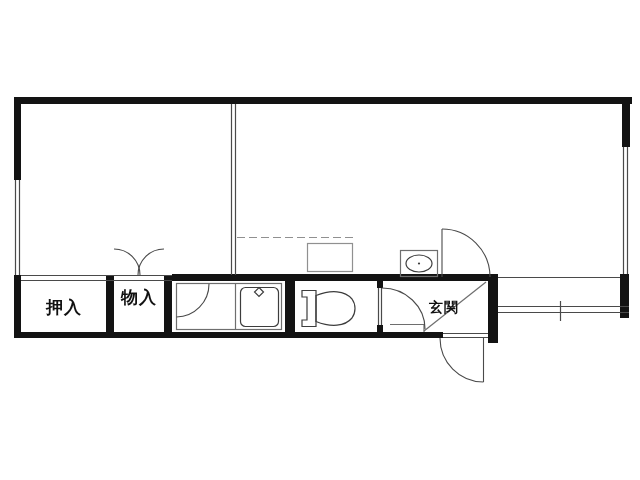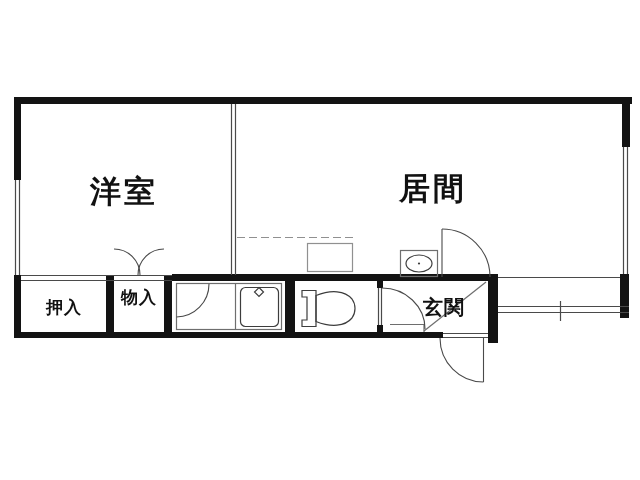--- a/index.html
+++ b/index.html
@@ -7,21 +7,21 @@
     position:relative;width:640px;height:480px;background:#fff;overflow:hidden;
     font-family:"DejaVu Sans","Liberation Sans",sans-serif;
   }
   #plan-svg{position:absolute;left:0;top:0;}
   .room-label{
     position:absolute;transform:translate(-50%,-50%);
     color:#111;font-weight:bold;white-space:nowrap;line-height:1;
   }
   .lbl-big{font-size:31px;letter-spacing:3px;}
   .lbl-small{font-size:17px;letter-spacing:1px;}
-  .lbl-genkan{font-size:20px;letter-spacing:1px;}
+  .lbl-genkan{font-size:14px;letter-spacing:1px;}
 </style>
 </head>
 <body>
 
 <div id="stage">
 
   <svg id="plan-svg" width="640" height="480" viewBox="0 0 640 480">
 
     <g fill="transparent" stroke="none">
       <rect x="21" y="104" width="210" height="170"></rect>
@@ -100,22 +100,20 @@
       <path d="M164,249 A26,26 0 0 0 138,275"></path>
       <path d="M209,284 A33,33 0 0 1 176.5,317"></path>
       <path d="M442,229 V277"></path>
       <path d="M442,229 A48,48 0 0 1 490,277"></path>
       <path d="M382,288 A43,41 0 0 1 425,329"></path>
       <path d="M483.5,338 V382"></path>
       <path d="M440,338 A43.5,44 0 0 0 483.5,382"></path>
     </g>
   </svg>
 
-  <div class="room-label lbl-big" style="left:124px;top:191px;">洋室</div>
 
-  <div class="room-label lbl-big" style="left:433px;top:188px;">居間</div>
 
   <div class="room-label lbl-small" style="left:64px;top:307px;">押入</div>
 
   <div class="room-label lbl-small" style="left:139px;top:297px;">物入</div>
 
   <div class="room-label lbl-genkan" style="left:444px;top:307px;">玄関</div>
 </div>
 
 </body></html>

